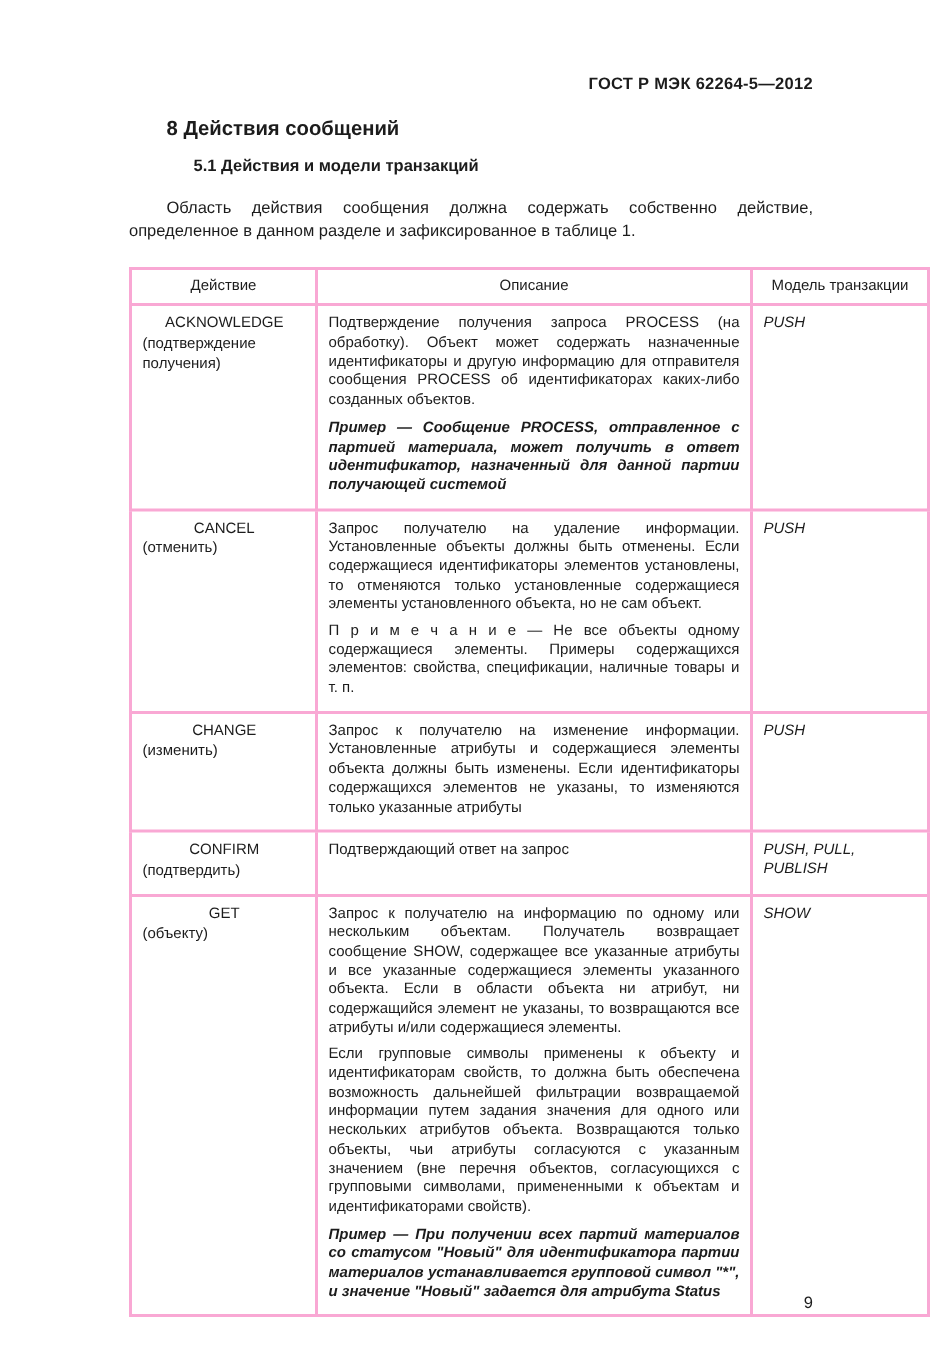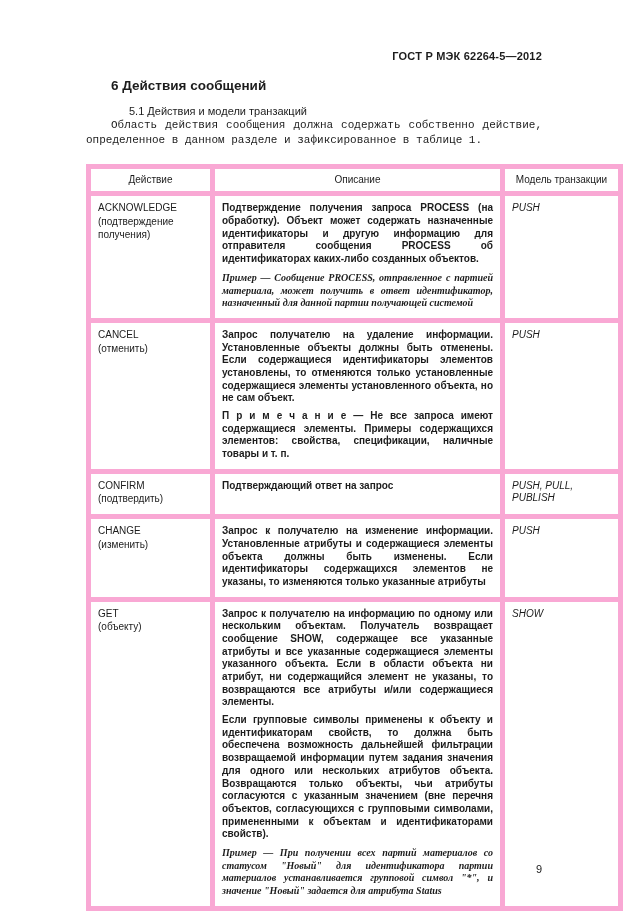--- a/index.html
+++ b/index.html
@@ -24,90 +24,89 @@
   }
 
   .section-title {
     font-size: 13.5px;
     font-weight: bold;
     margin: 10px 0 12px 25px;
   }
 
   .subsection-title {
     font-size: 11px;
-    font-weight: normal;
-    margin: 0 0 1px 25px;
+    font-weight: bold;
+    margin: 0 0 15px 25px;
     padding-left: 18px;
   }
 
   .intro {
     font-size: 11px;
     line-height: 1.35;
     text-indent: 25px;
     text-align: justify;
     margin: 0 0 16px 0;
-    font-family: Liberation Mono, monospace;
   }
 
   .table-caption {
     font-size: 10px;
     margin: 0 0 4px 0;
   }
 
   table.actions {
     width: 100%;
     border-collapse: collapse;
     table-layout: fixed;
   }
   table.actions th, table.actions td {
-    border: 5px solid #f9a8d4;
+    border: 2px solid #f9a8d4;
     vertical-align: top;
     font-size: 10px;
     line-height: 1.27;
     box-sizing: border-box;
     margin-left: 22px;
   }
   table.actions th {
     font-weight: normal;
     text-align: center;
     padding: 5px 4px;
   }
   col.c-action { width: 124px; }
   col.c-desc   { width: 290px; }
   col.c-model  { width: 118px; }
 
   td.cell-action { padding: 6px 6px 8px 7px; }
   td.cell-desc   { padding: 6px 7px 8px 7px; }
   td.cell-model  { padding: 6px 6px 8px 7px; font-style: italic; }
 
-  .action-name { margin-bottom: 1px; }
+  .action-name { margin-bottom: 1px; text-align: center; }
   .action-note { }
 
-  .desc-para { text-align: justify; margin: 0; font-weight: bold; }
+  .desc-para { text-align: justify; margin: 0; }
   .desc-para + .desc-para { margin-top: 5px; }
-  .desc-para.example { font-weight: bold; font-style: italic; margin-top: 6px; font-family: Liberation Serif, serif; }
+  .desc-para.example { font-weight: bold; font-style: italic; margin-top: 6px; }
   .desc-para.note { }
 
   .page-number {
     position: absolute;
     right: 50px;
     bottom: 38px;
     font-size: 11px;
   }
 </style>
 </head>
 <body>
 
 <div class="page">
 
   <div class="doc-header">
     <span>ГОСТ Р МЭК 62264-5—2012</span>
   </div>
 
-  <div class="section-title">6 Действия сообщений</div>
+  <div class="section-title">8 Действия сообщений</div>
 
   <div class="subsection-title">5.1 Действия и модели транзакций</div>
 
   <p class="intro">Область действия сообщения должна содержать собственно действие, определенное в данном разделе и зафиксированное в таблице 1.</p>
 
 
   <table class="actions">
     <colgroup>
       <col class="c-action">
       <col class="c-desc">
@@ -132,43 +131,43 @@
           </td>
           <td class="cell-model">PUSH</td>
         </tr>
         <tr>
           <td class="cell-action">
             <div class="action-name">CANCEL</div>
             <div class="action-note">(отменить)</div>
           </td>
           <td class="cell-desc">
             <div class="desc-para normal">Запрос получателю на удаление информации. Установленные объекты должны быть отменены. Если содержащиеся идентификаторы элементов установлены, то отменяются только установленные содержащиеся элементы установленного объекта, но не сам объект.</div>
-            <div class="desc-para note">П р и м е ч а н и е — Не все запроса имеют содержащиеся элементы. Примеры содержащихся элементов: свойства, спецификации, наличные товары и т. п.</div>
+            <div class="desc-para note">П р и м е ч а н и е — Не все объекты одному содержащиеся элементы. Примеры содержащихся элементов: свойства, спецификации, наличные товары и т. п.</div>
+          </td>
+          <td class="cell-model">PUSH</td>
+        </tr>
+        <tr>
+          <td class="cell-action">
+            <div class="action-name">CHANGE</div>
+            <div class="action-note">(изменить)</div>
+          </td>
+          <td class="cell-desc">
+            <div class="desc-para normal">Запрос к получателю на изменение информации. Установленные атрибуты и содержащиеся элементы объекта должны быть изменены. Если идентификаторы содержащихся элементов не указаны, то изменяются только указанные атрибуты</div>
           </td>
           <td class="cell-model">PUSH</td>
         </tr>
         <tr>
           <td class="cell-action">
             <div class="action-name">CONFIRM</div>
             <div class="action-note">(подтвердить)</div>
           </td>
           <td class="cell-desc">
             <div class="desc-para normal">Подтверждающий ответ на запрос</div>
           </td>
           <td class="cell-model">PUSH, PULL, PUBLISH</td>
-        </tr>
-        <tr>
-          <td class="cell-action">
-            <div class="action-name">CHANGE</div>
-            <div class="action-note">(изменить)</div>
-          </td>
-          <td class="cell-desc">
-            <div class="desc-para normal">Запрос к получателю на изменение информации. Установленные атрибуты и содержащиеся элементы объекта должны быть изменены. Если идентификаторы содержащихся элементов не указаны, то изменяются только указанные атрибуты</div>
-          </td>
-          <td class="cell-model">PUSH</td>
         </tr>
         <tr>
           <td class="cell-action">
             <div class="action-name">GET</div>
             <div class="action-note">(объекту)</div>
           </td>
           <td class="cell-desc">
             <div class="desc-para normal">Запрос к получателю на информацию по одному или нескольким объектам. Получатель возвращает сообщение SHOW, содержащее все указанные атрибуты и все указанные содержащиеся элементы указанного объекта. Если в области объекта ни атрибут, ни содержащийся элемент не указаны, то возвращаются все атрибуты и/или содержащиеся элементы.</div>
             <div class="desc-para normal">Если групповые символы применены к объекту и идентификаторам свойств, то должна быть обеспечена возможность дальнейшей фильтрации возвращаемой информации путем задания значения для одного или нескольких атрибутов объекта. Возвращаются только объекты, чьи атрибуты согласуются с указанным значением (вне перечня объектов, согласующихся с групповыми символами, примененными к объектам и идентификаторами свойств).</div>
             <div class="desc-para example">Пример — При получении всех партий материалов со статусом "Новый" для идентификатора партии материалов устанавливается групповой символ "*", и значение "Новый" задается для атрибута Status</div>

